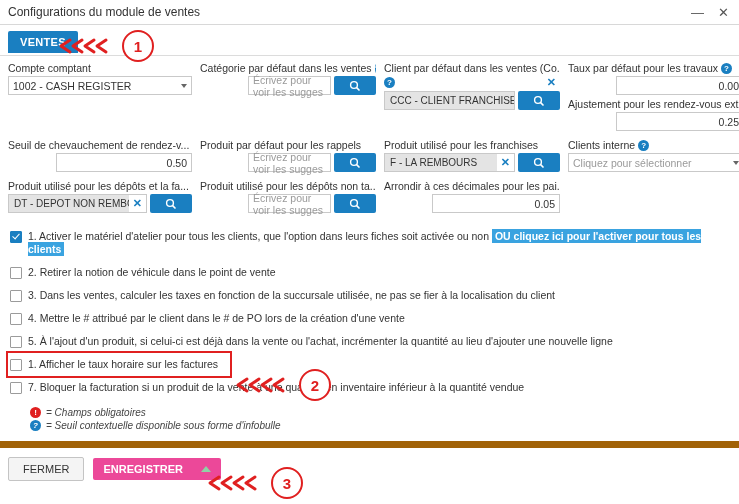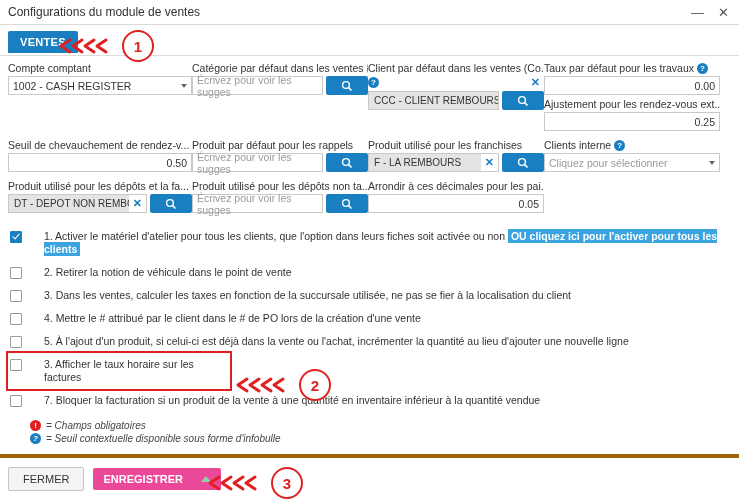--- a/index.html
+++ b/index.html
@@ -41,20 +41,21 @@
     border-radius:2px 2px 0 0;
     letter-spacing:.3px;
     text-align:right;
   }
   .content{
     padding:6px 8px 0 8px;
   }
   .grid4{
     display:grid;
     grid-template-columns:184px 176px 176px 176px;
+    column-gap:8px;
   }
   .field{margin-bottom:4px;}
   .lbl{
     font-size:10.5px;color:#333;
     margin-bottom:2px;
     white-space:nowrap;overflow:hidden;text-overflow:ellipsis;
     display:flex;align-items:center;gap:3px;
   }
   .qmark{
     display:inline-block;width:11px;height:11px;border-radius:50%;
@@ -63,20 +64,21 @@
   }
   .inp{
     height:19px;
     border:1px solid #c9c9c9;
     background:#fff;
     display:flex;align-items:center;
     padding:0 4px;
     font-size:10.5px;
     color:#333;
     box-sizing:border-box;
+    margin-left:48px;
   }
   .inp.num{justify-content:flex-end;}
   .inp.placeholder{color:#9a9a9a;}
   .row-with-btn{display:flex;gap:3px;}
   .row-with-btn .inp{flex:1;}
   .sbtn{
     width:42px;height:19px;background:#1a7fc1;border-radius:2px;
     display:flex;align-items:center;justify-content:center;
     cursor:pointer;
   }
@@ -99,21 +101,21 @@
   }
   .select{
     height:19px;border:1px solid #c9c9c9;background:#fff;
     display:flex;align-items:center;justify-content:space-between;
     padding:0 4px;font-size:10.5px;color:#9a9a9a;box-sizing:border-box;
   }
   .caret{width:0;height:0;border-left:3.5px solid transparent;border-right:3.5px solid transparent;border-top:4px solid #666;}
   .spacer-sm{height:3px;}
   .checks{margin-top:8px;}
   .chk-row{
-    display:flex;align-items:flex-start;gap:22px;
+    display:flex;align-items:flex-start;gap:6px;
     padding:5px 2px;
     font-size:10.5px;color:#333;
   }
   .box{
     width:10px;height:10px;border:1px solid #9b9b9b;background:#fff;
     margin-top:1px;flex:none;border-radius:1px;
   }
   .box.checked{background:#1a7fc1;border-color:#1a7fc1;position:relative;}
   .box.checked:after{
     content:"";position:absolute;left:3px;top:0px;width:3px;height:6px;
@@ -131,21 +133,21 @@
     margin-top:8px;padding-left:22px;font-size:10px;color:#444;font-style:italic;
   }
   .legend div{display:flex;align-items:center;gap:5px;margin-bottom:2px;}
   .ex{
     display:inline-block;width:11px;height:11px;border-radius:50%;
     background:#e02020;color:#fff;font-size:8px;line-height:11px;
     text-align:center;font-weight:bold;font-style:normal;
   }
   .footer{
     margin-top:10px;
-    border-top:4px solid #a16207;
+    border-top:7px solid #a16207;
     padding:9px 8px 0 8px;
     display:flex;align-items:center;gap:9px;
   }
   .btn-fermer{
     border:1px solid #c4c4c4;background:#f4f4f4;color:#333;
     font-size:11px;padding:5px 14px;border-radius:2px;cursor:pointer;
   }
   .btn-save{
     background:#ec4899;color:#fff;font-size:11px;font-weight:bold;
     padding:5px 10px;border-radius:2px;display:flex;align-items:center;gap:18px;cursor:pointer;
@@ -210,21 +212,21 @@
     <div class="field">
       <div class="lbl">
         <span>Client par défaut dans les ventes (Co...</span>
       </div>
       <div class="lbl" style="justify-content:space-between">
         <span class="qmark">?</span>
         <span class="tag-x">✕</span>
       </div>
       <div class="row-with-btn">
         <div class="tagbox">
-          <span class="tag">CCC - CLIENT REMBOURS</span>
+          <span class="tag">CCC - CLIENT FRANCHISE</span>
         </div>
         <div class="sbtn">
           <svg width="12" height="12" viewBox="0 0 12 12">
               <circle cx="5" cy="5" r="3.4" fill="none" stroke="#fff" stroke-width="1.4"></circle>
               <line x1="7.6" y1="7.6" x2="10.5" y2="10.5" stroke="#fff" stroke-width="1.6"></line>
             </svg>
         </div>
       </div>
     </div>
 
@@ -363,21 +365,21 @@
       <span class="chk-label">4. Mettre le # attribué par le client dans le # de PO lors de la création d'une vente</span>
     </div>
 
     <div class="chk-row">
       <span class="box"></span>
       <span class="chk-label">5. À l'ajout d'un produit, si celui-ci est déjà dans la vente ou l'achat, incrémenter la quantité au lieu d'ajouter une nouvelle ligne</span>
     </div>
 
     <div class="chk-row highlight-box" style="width:222px;box-sizing:border-box;">
       <span class="box"></span>
-      <span class="chk-label">3. Afficher le taux horaire sur les factures</span>
+      <span class="chk-label">1. Afficher le taux horaire sur les factures</span>
     </div>
 
     <div class="chk-row">
       <span class="box"></span>
       <span class="chk-label">7. Bloquer la facturation si un produit de la vente à une quantité en inventaire inférieur à la quantité vendue</span>
     </div>
   </div>
 
   <div class="legend">
     <div>

